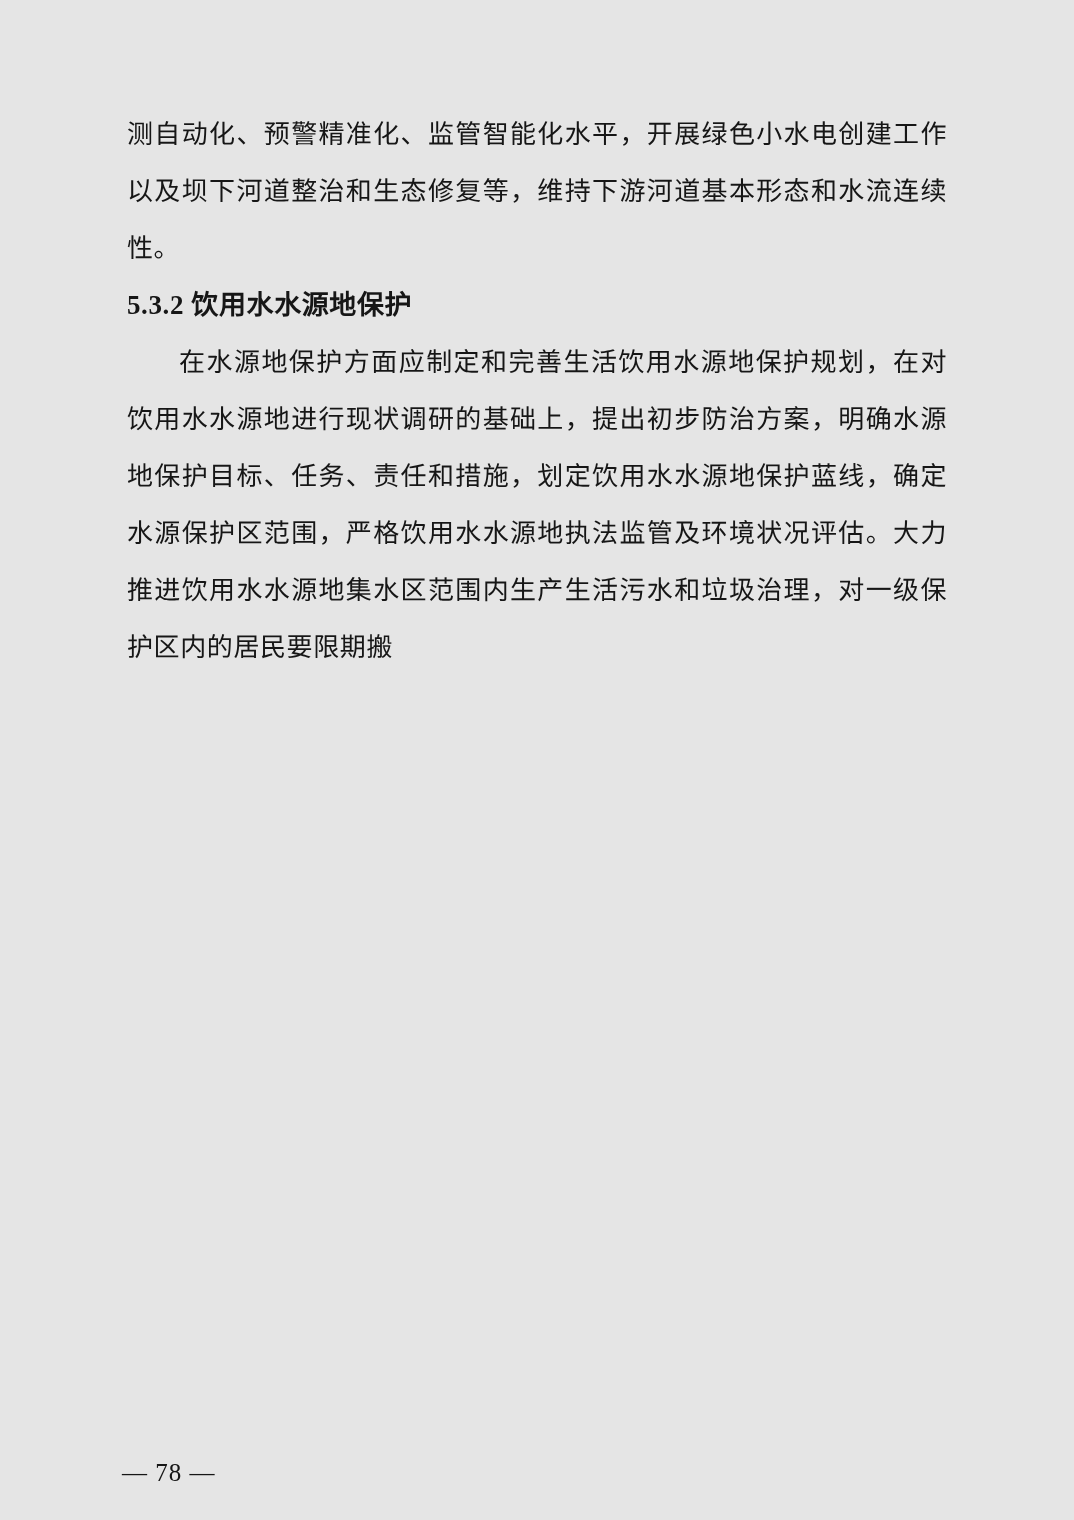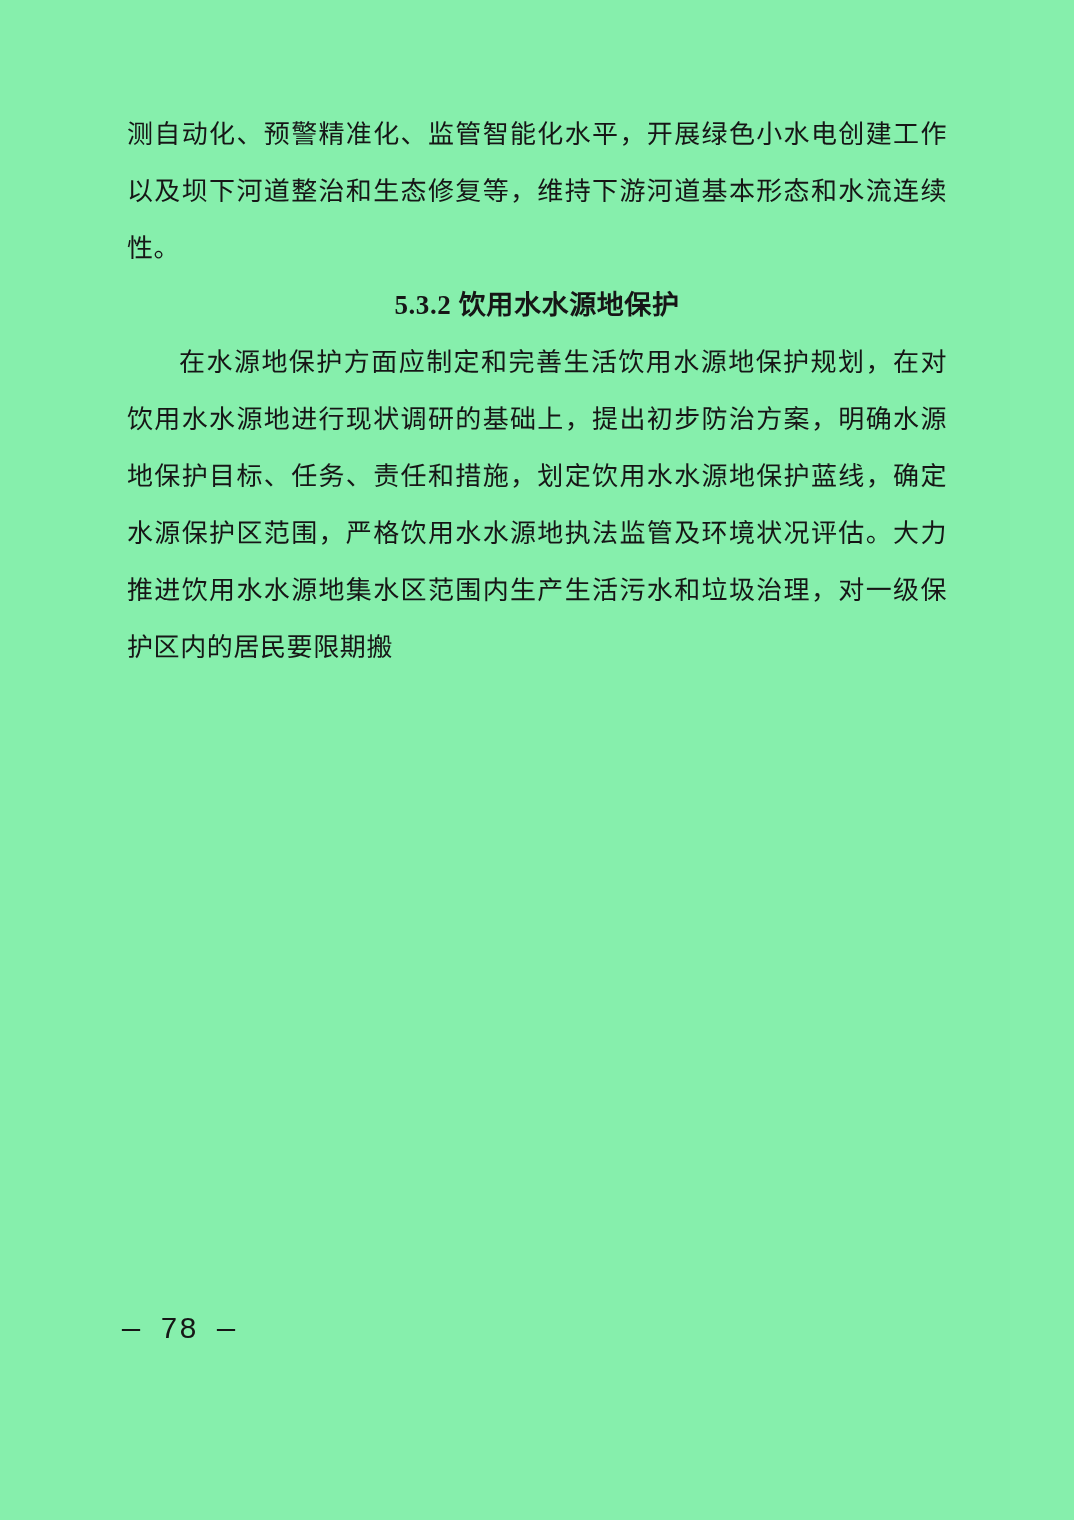--- a/index.html
+++ b/index.html
@@ -4,21 +4,21 @@
 <style>
   html, body {
     margin: 0;
     padding: 0;
     background: #ffffff;
   }
   .page {
     position: relative;
     width: 1074px;
     height: 1520px;
-    background: #86efac;
+    background: #e5e5e5;
     overflow: hidden;
     font-family: "Liberation Serif", "DejaVu Serif", serif;
     color: #161616;
   }
   .content {
     position: absolute;
     left: 127px;
     top: 106px;
     width: 820px;
   }
@@ -33,31 +33,30 @@
   }
   .para.indent {
     text-indent: 2em;
   }
   .section-heading {
     margin: 0;
     font-size: 27px;
     line-height: 57px;
     font-weight: bold;
     letter-spacing: 0.6px;
-    text-align: center;
+    text-align: left;
   }
   .footer {
     position: absolute;
     left: 122px;
-    top: 1310px;
-    font-size: 30px;
+    top: 1453px;
+    font-size: 25px;
     line-height: 40px;
     letter-spacing: 1px;
     color: #161616;
-    font-family: Liberation Mono, monospace;
   }
 </style>
 </head>
 <body>
 
 <div class="page">
   <div class="content">
     <p class="para">测自动化、预警精准化、监管智能化水平，开展绿色小水电创建工作以及坝下河道整治和生态修复等，维持下游河道基本形态和水流连续性。</p>
     <h3 class="section-heading">5.3.2 饮用水水源地保护</h3>
     <p class="para indent">在水源地保护方面应制定和完善生活饮用水源地保护规划，在对饮用水水源地进行现状调研的基础上，提出初步防治方案，明确水源地保护目标、任务、责任和措施，划定饮用水水源地保护蓝线，确定水源保护区范围，严格饮用水水源地执法监管及环境状况评估。大力推进饮用水水源地集水区范围内生产生活污水和垃圾治理，对一级保护区内的居民要限期搬</p>

